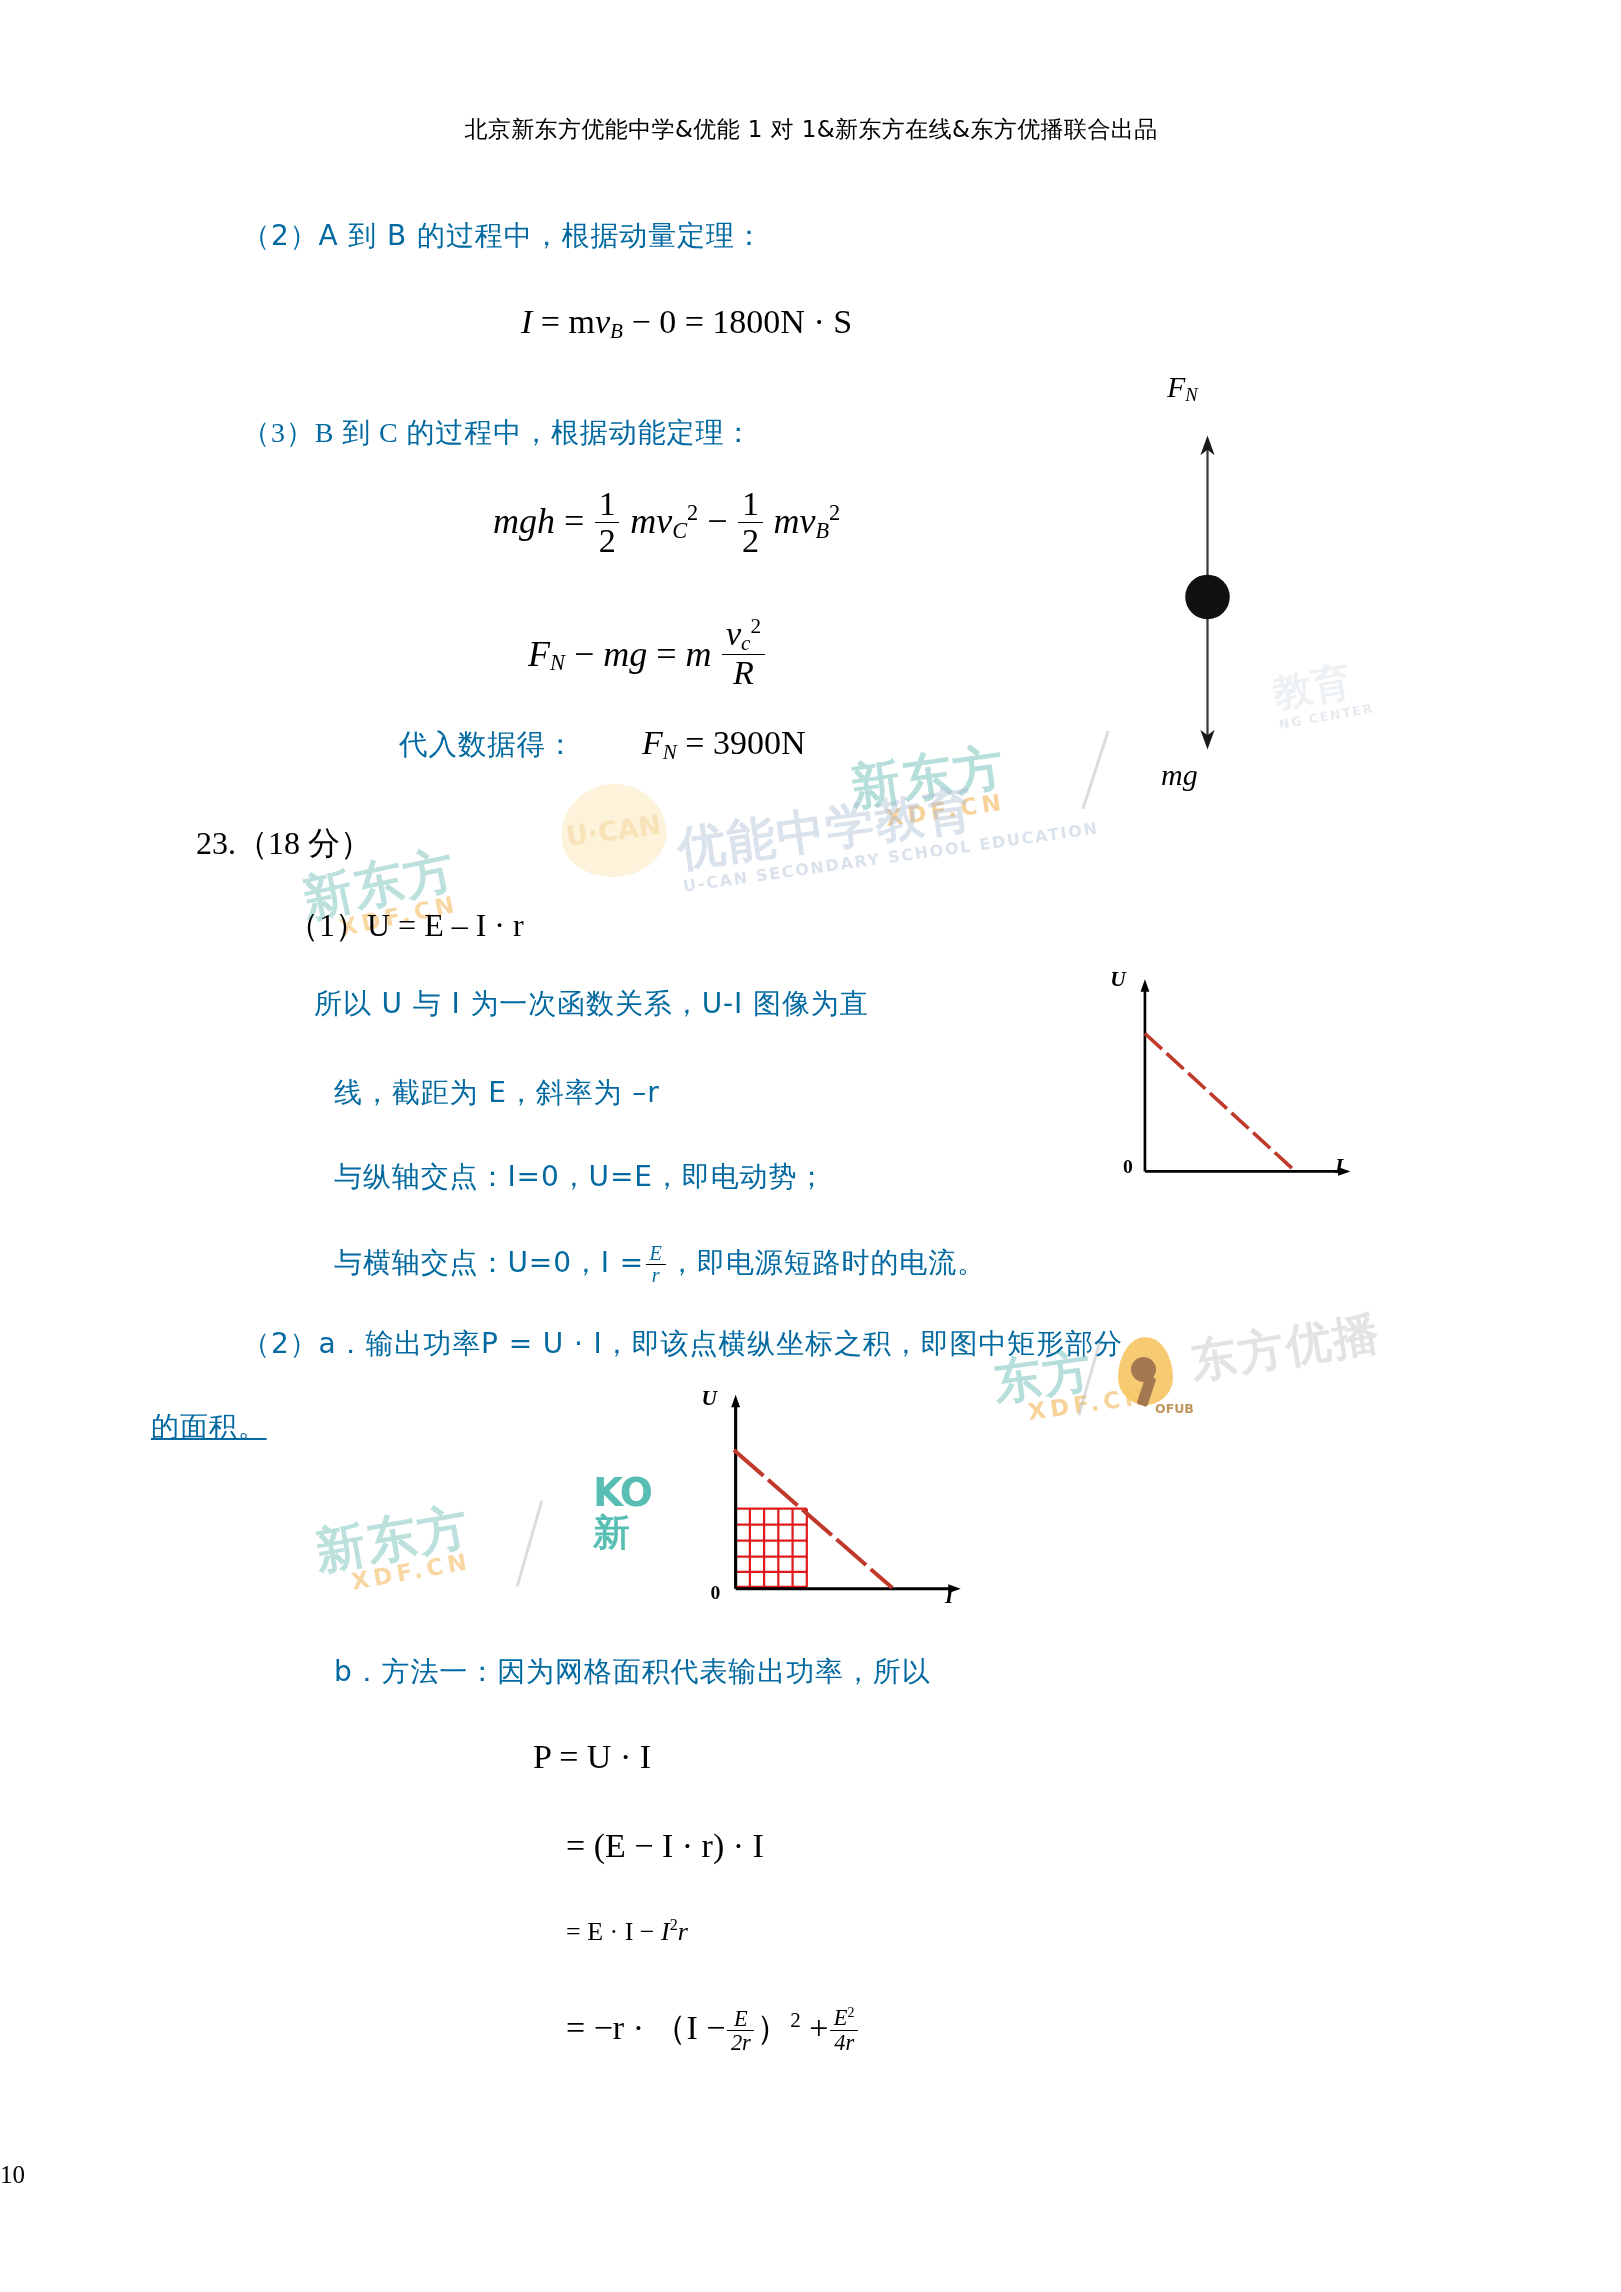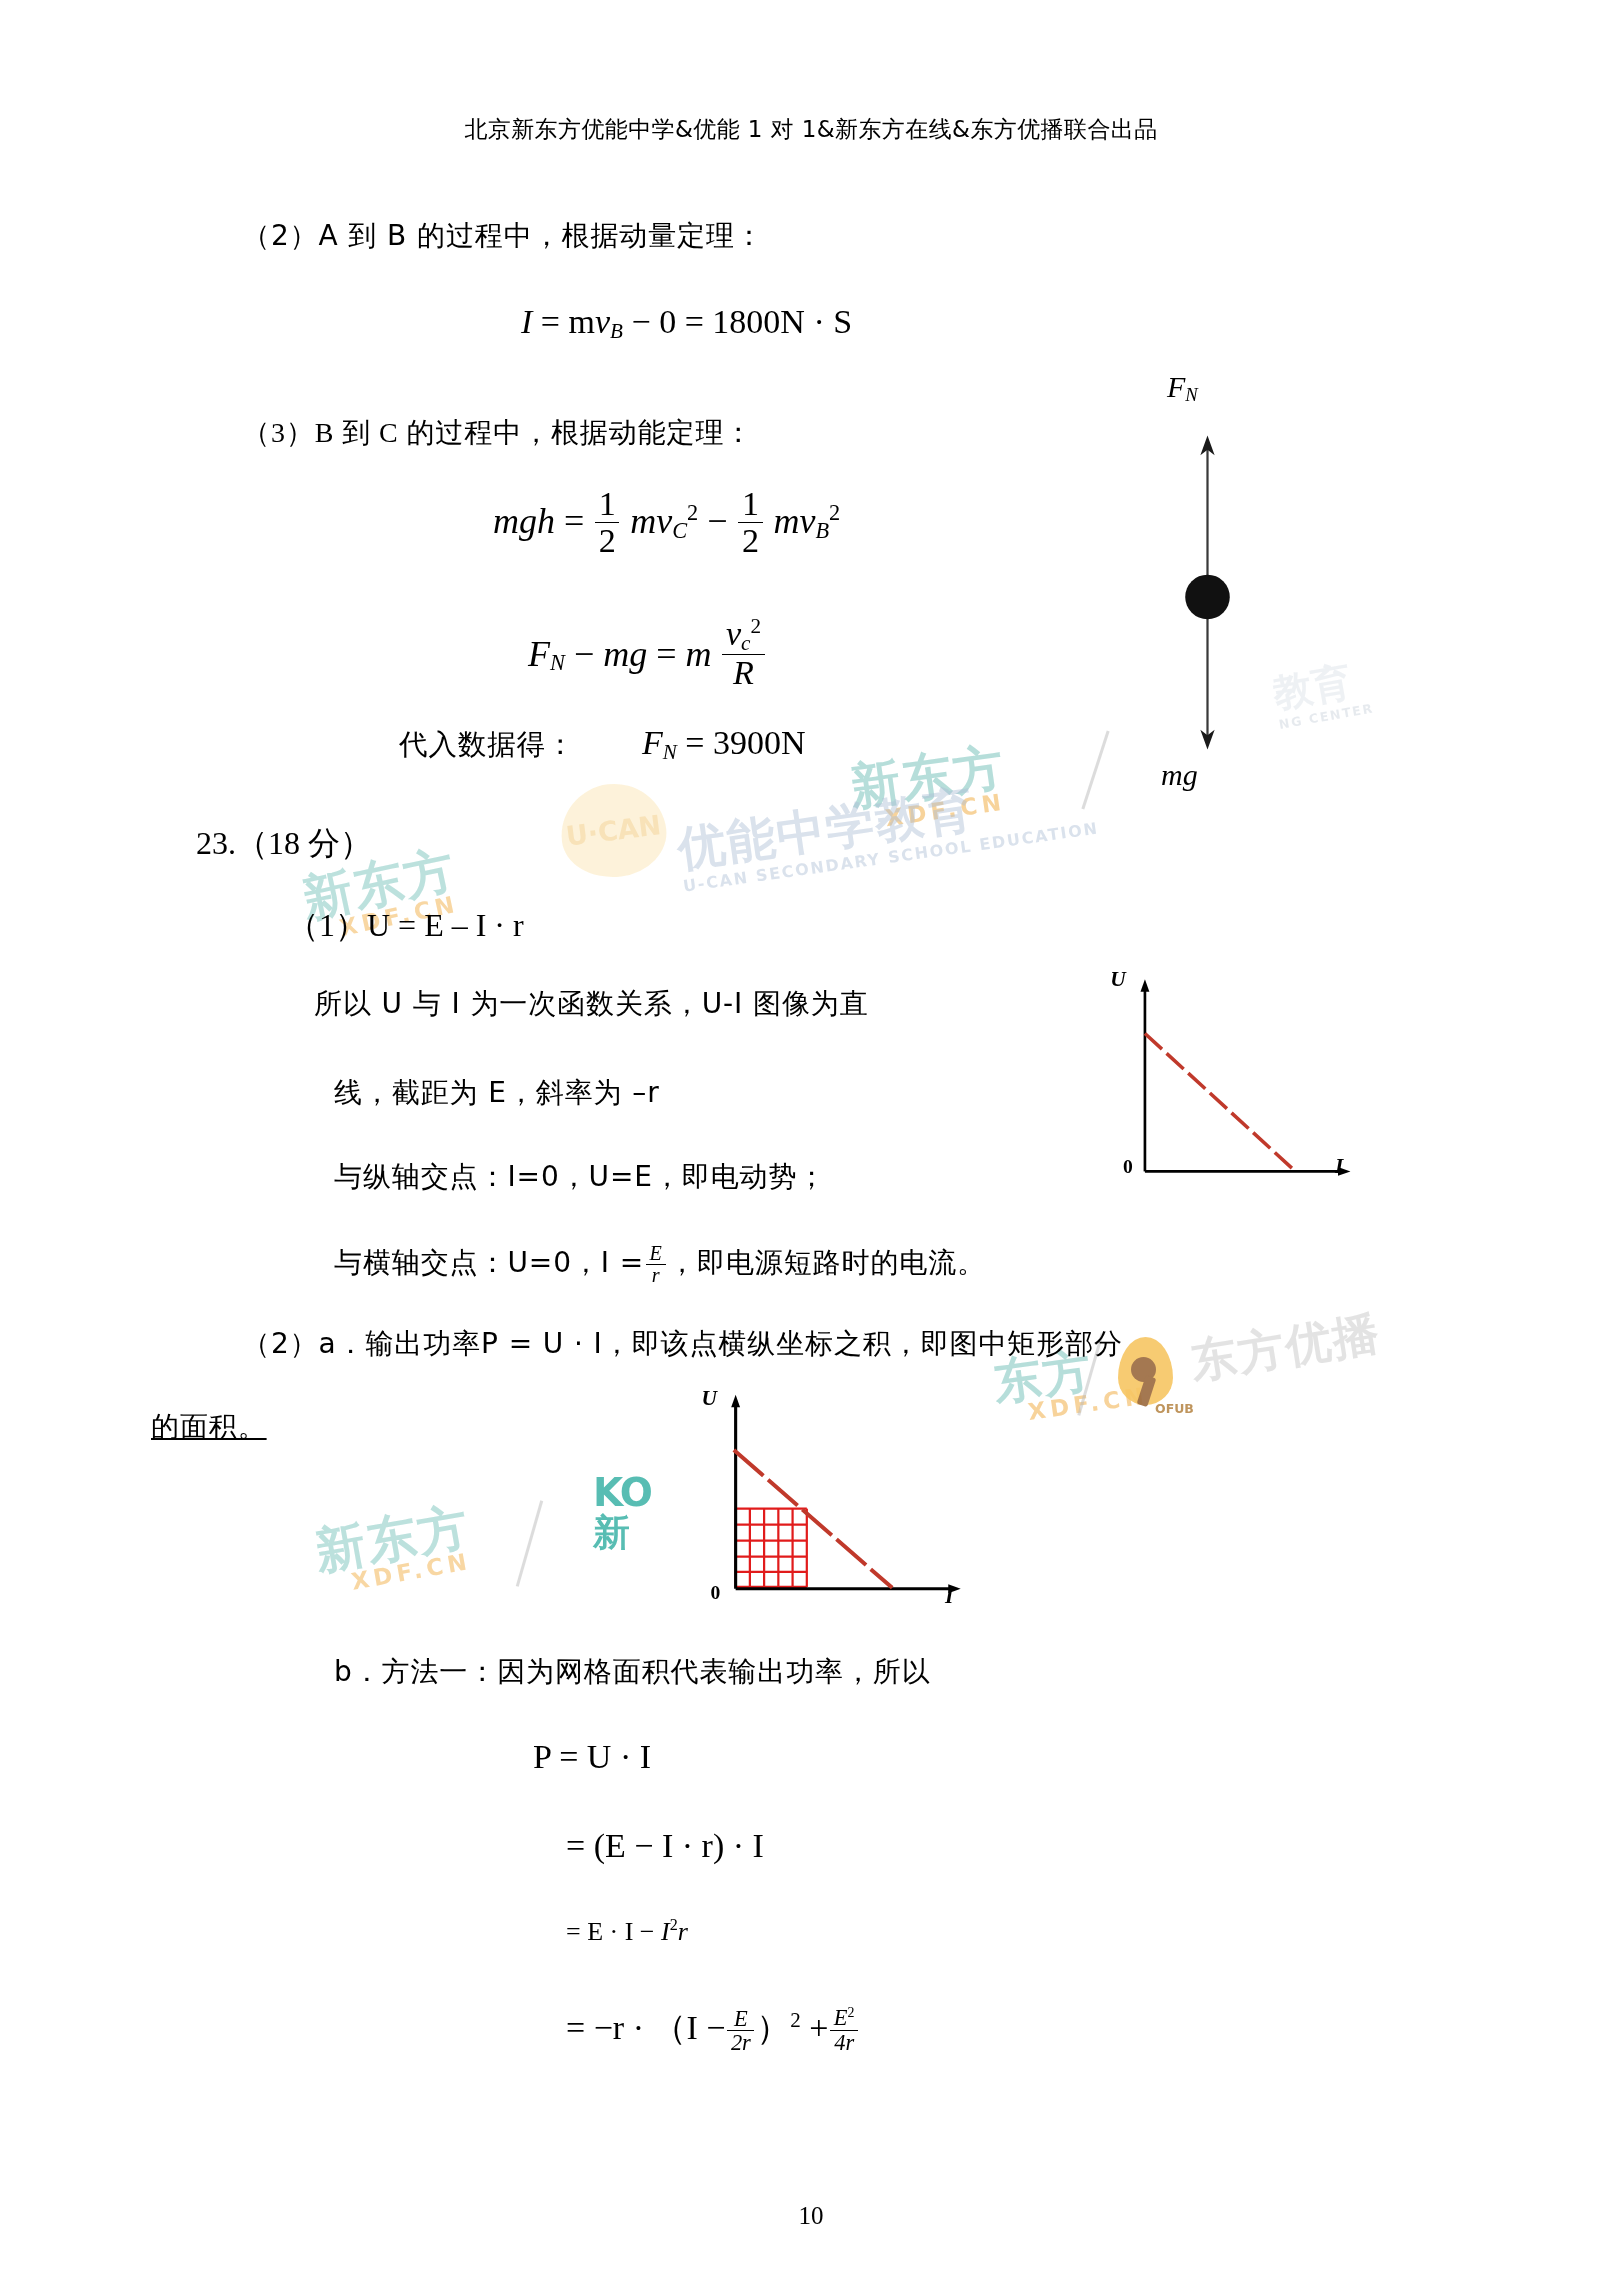--- a/index.html
+++ b/index.html
@@ -31,21 +31,21 @@
     font-size: 23px;
     letter-spacing: 0.4px;
     color: #000;
   }
 
   
   .para {
     position: absolute;
     font-family: "DejaVu Sans", "Liberation Sans", sans-serif;
     font-size: 28px;
-    color: #000000;
+    color: #0369a1;
     white-space: nowrap;
     letter-spacing: 0.9px;
   }
   .para-serif {
     position: absolute;
     font-family: "Liberation Serif", "DejaVu Serif", serif;
     font-size: 29px;
     color: #000;
     white-space: nowrap;
     margin-left: 45px;
@@ -102,25 +102,24 @@
     font-weight: bold;
   }
   .wm-xdf .cnpart { color: #7cc4bd; font-size: 50px; letter-spacing: 1.8px; }
   .wm-xdf .enpart { color: #f2b04a; font-size: 23px; letter-spacing: 4.5px; display:block; margin-top:-12.5px; margin-left: 30px;}
   .wm-slash { position:absolute; width:2.7px; background:#b9b9b9; }
 
   #page-number {
     position: absolute;
     left: 0; right: 0;
     top: 2161px;
-    text-align: center;
+    text-align: left;
     font-family: "Liberation Serif", "DejaVu Serif", serif;
     font-size: 25px;
     color: #000;
-    margin-top: 41px;
   }
 </style>
 </head>
 <body>
 
 <div id="page">
 
   <div class="wm wm-xdf" style="left:851px; top:744px; transform:rotate(-8deg); opacity:.55;">
     <span class="cnpart">新东方</span>
     <span class="enpart">XDF.CN</span>

